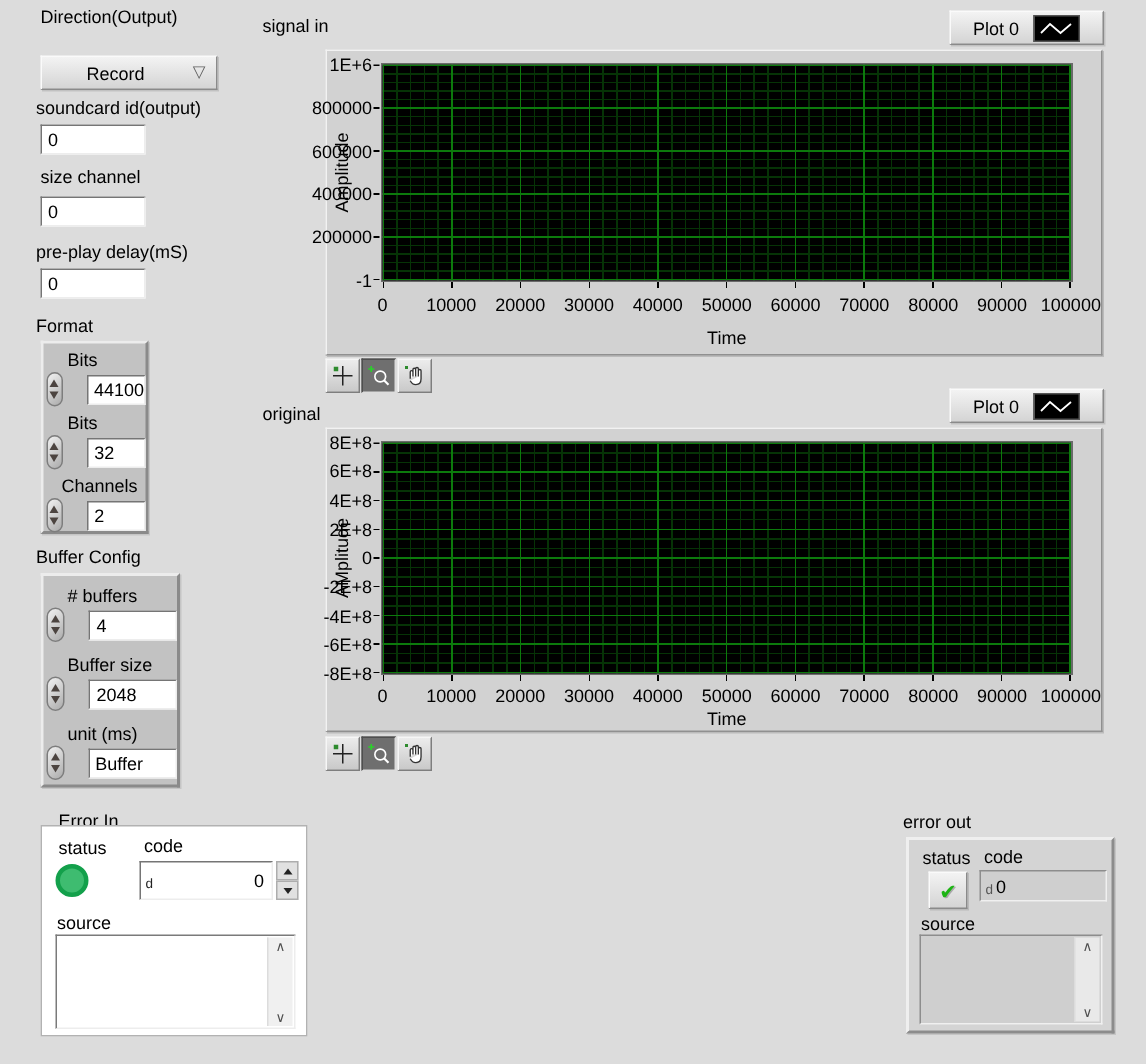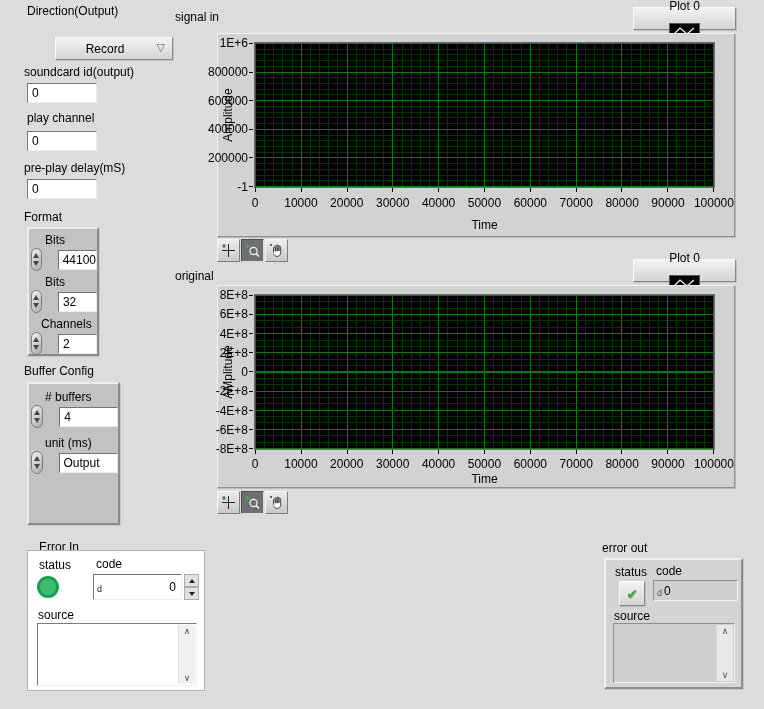--- a/index.html
+++ b/index.html
@@ -5,21 +5,21 @@
   html,body{margin:0;padding:0;}
   body{background:#dcdcdc;font-family:"Liberation Sans",sans-serif;}
   #app{position:relative;width:752px;height:709px;background:#dcdcdc;overflow:hidden;}
   .abs{position:absolute;}
   .lbl{font-size:12px;color:#000;white-space:nowrap;}
   
   .input-white{background:#fff;border:1px solid;border-color:#757575 #ededed #ededed #757575;
     box-sizing:border-box;font-size:12px;color:#000;padding:2px 0 0 4px;height:20px;}
   
   .raised{background:linear-gradient(#f3f3f3,#d4d4d4);border:1px solid;
-    border-color:#fafafa #8a8a8a #8a8a8a #fafafa;box-shadow:1px 1px 0 rgba(0,0,0,.12);flex-direction:column;}
+    border-color:#fafafa #8a8a8a #8a8a8a #fafafa;box-shadow:1px 1px 0 rgba(0,0,0,.12);}
   .cluster{background:#c2c2c2;border:2px solid;border-color:#ececec #8a8a8a #8a8a8a #ececec;
     box-sizing:border-box;box-shadow:1px 1px 0 rgba(0,0,0,.1);}
   .cl-group{margin:0 0 4px 0;}
   .cl-label{margin:2px 0 1px 16px;}
   .cl-row{display:flex;align-items:center;margin-left:2px;gap:16px;}
   .spinner{width:13px;height:23px;border:1px solid #7d7d7d;border-radius:7px;
     background:linear-gradient(135deg,#f2f2f2,#ababab);display:flex;flex-direction:column;
     align-items:center;justify-content:space-evenly;box-sizing:border-box;}
   .tri-up{width:0;height:0;border-left:3px solid transparent;border-right:3px solid transparent;
     border-bottom:5px solid #4c4440;}
@@ -62,29 +62,29 @@
   .dropdown{display:flex;align-items:center;justify-content:center;font-size:12px;color:#000;position:relative;}
   .dd-arrow{position:absolute;right:7px;top:3px;font-size:11px;color:#5f5f5f;}
   .title{font-size:12px;color:#000;white-space:nowrap;}
 </style>
 </head>
 <body>
 
 <div id="app">
 
   <div class="abs lbl" style="left:27px;top:4px;">Direction(Output)</div>
-  <div class="abs raised dropdown" style="left:27px;top:37px;width:116px;height:21px;margin-left:28px;">
+  <div class="abs raised dropdown" style="left:27px;top:37px;width:116px;height:21px;">
     <span style="margin-right:18px;">Record</span>
     <span class="dd-arrow">▽</span>
   </div>
 
   <div class="abs lbl" style="left:24px;top:65px;">soundcard id(output)</div>
   <div class="abs input-white" style="left:27px;top:83px;width:70px;">0</div>
 
-  <div class="abs lbl" style="left:27px;top:111px;">play channel</div>
+  <div class="abs lbl" style="left:27px;top:111px;">size channel</div>
   <div class="abs input-white" style="left:27px;top:131px;width:70px;">0</div>
 
   <div class="abs lbl" style="left:24px;top:161px;">pre-play delay(mS)</div>
   <div class="abs input-white" style="left:27px;top:179px;width:70px;">0</div>
 
   <div class="abs lbl" style="left:24px;top:210px;">Format</div>
   <div class="abs cluster" style="left:27px;top:227px;width:72px;height:129px;padding-top:2px;">
     <div class="cl-group">
       <div class="cl-label lbl">Bits</div>
       <div class="cl-row">
@@ -122,28 +122,38 @@
     <div class="cl-group" style="margin-bottom:8px;">
       <div class="cl-label lbl"># buffers</div>
       <div class="cl-row">
         <div class="spinner">
             <span class="tri-up"></span>
             <span class="tri-down"></span>
           </div>
         <div class="input-white" style="width:62px;">4</div>
       </div>
     </div>
+    <div class="cl-group" style="margin-bottom:8px;">
+      <div class="cl-label lbl">Buffer size</div>
+      <div class="cl-row">
+        <div class="spinner">
+            <span class="tri-up"></span>
+            <span class="tri-down"></span>
+          </div>
+        <div class="input-white" style="width:62px;">2048</div>
+      </div>
+    </div>
     <div class="cl-group">
       <div class="cl-label lbl">unit (ms)</div>
       <div class="cl-row">
         <div class="spinner">
             <span class="tri-up"></span>
             <span class="tri-down"></span>
           </div>
-        <div class="input-white" style="width:68px;">Output</div>
+        <div class="input-white" style="width:68px;">Buffer</div>
       </div>
     </div>
   </div>
 
   <div class="abs lbl" style="left:24px;top:540px;margin-left:15px;">Error In</div>
   <div class="abs err-in-box" style="left:27px;top:550px;width:178px;height:141px;">
     <div class="abs lbl" style="left:11px;top:7px;">status</div>
     <div class="abs led" style="left:9px;top:25px;"></div>
     <div class="abs lbl" style="left:68px;top:6px;">code</div>
     <div class="abs codefield input-white" style="left:65px;top:23px;width:89px;height:26px;padding:0;">

